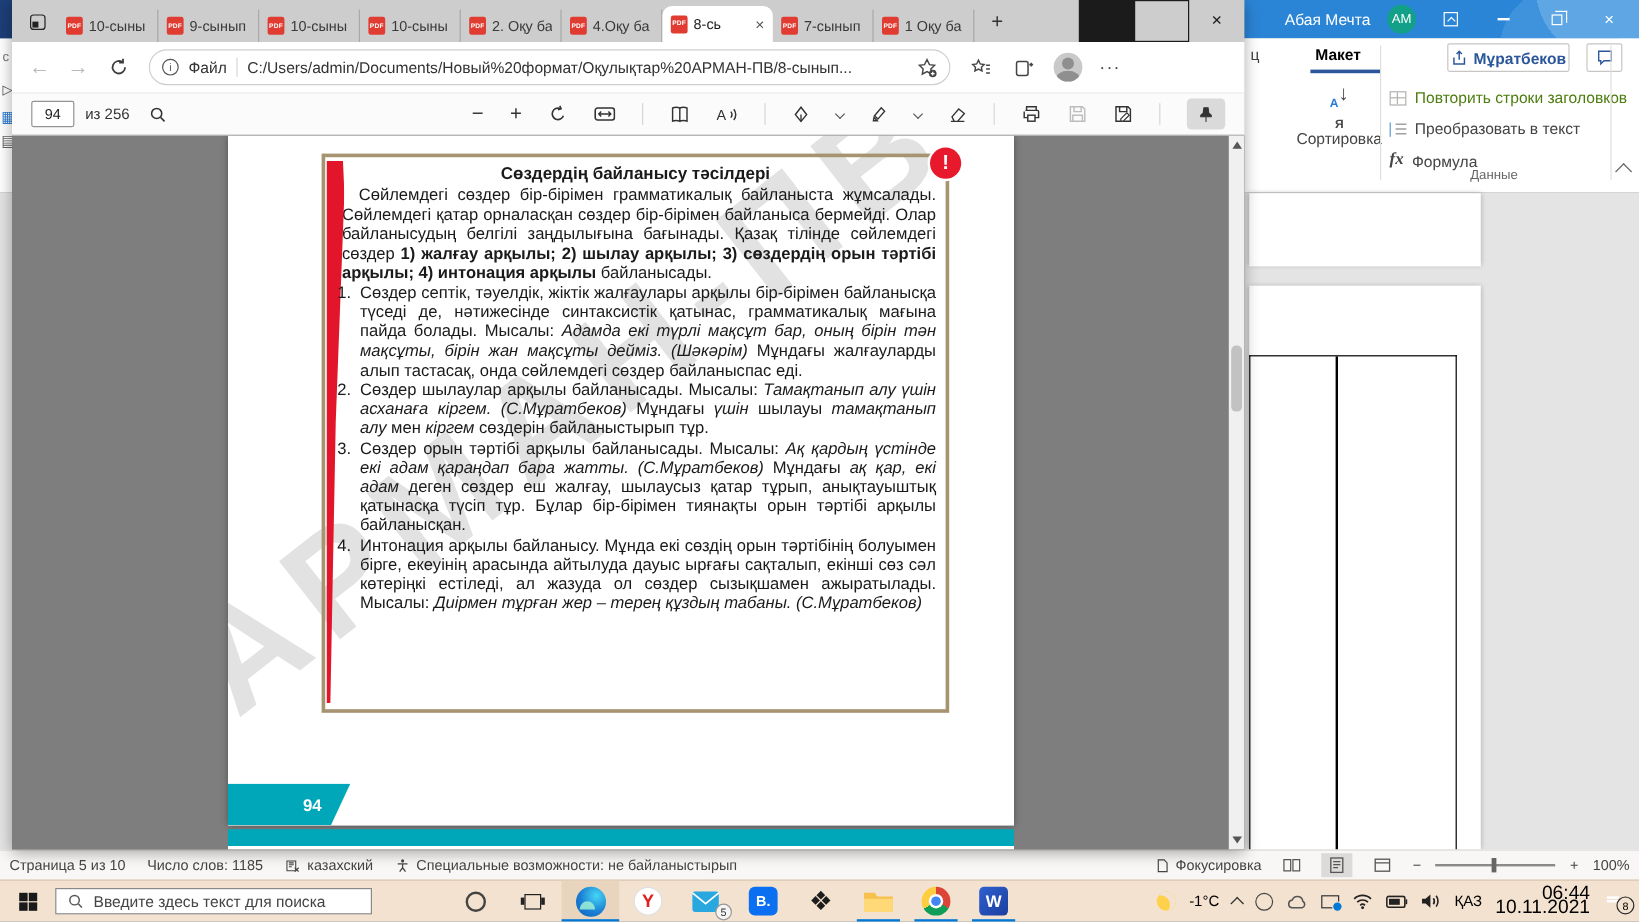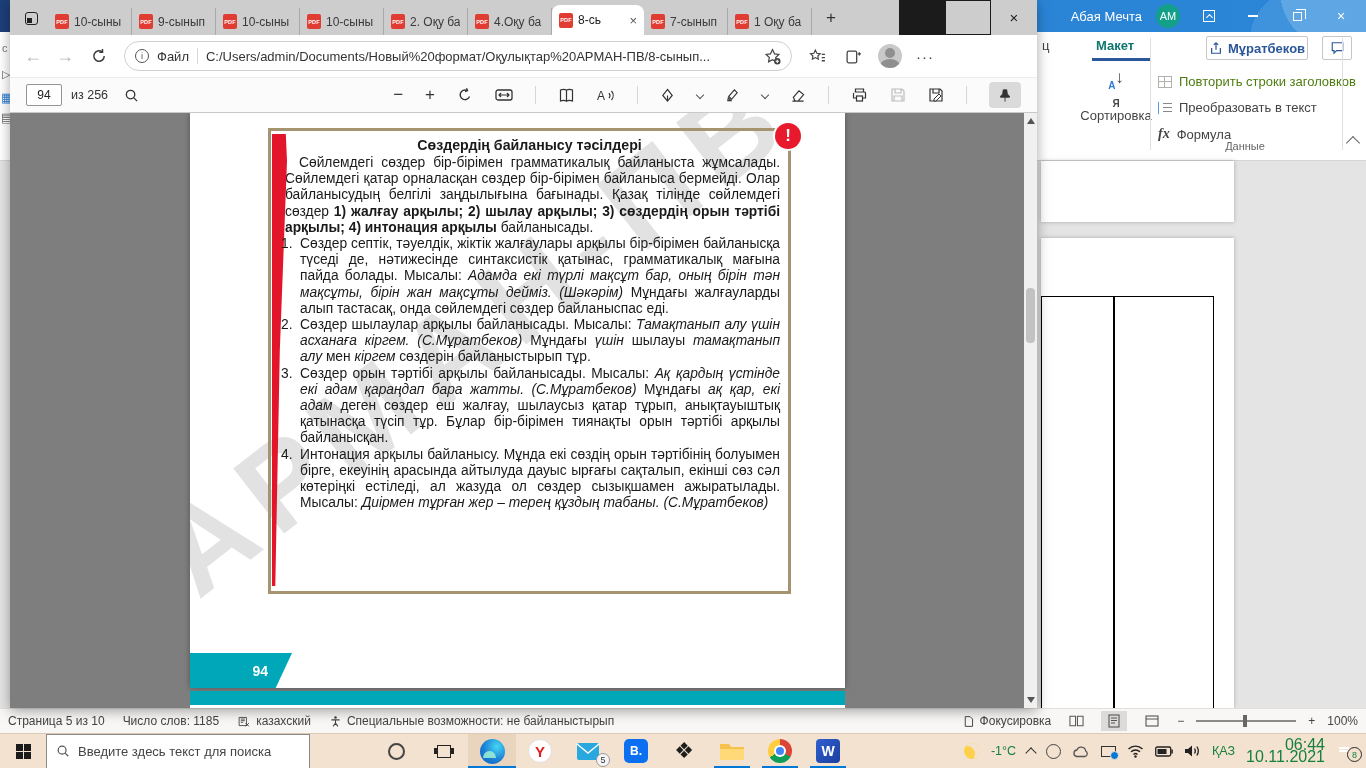--- a/index.html
+++ b/index.html
@@ -18,21 +18,21 @@
   .w-avatar{width:24px;height:24px;border-radius:50%;background:#12a089;color:#fff;font-size:11px;display:flex;align-items:center;justify-content:center}
   .w-ctl{width:30px;height:32px;display:flex;align-items:center;justify-content:center;font-size:14px;color:#fff}
   .ic-minw{width:10px;height:1.4px;background:#fff;display:inline-block}
   .ic-restore{width:9px;height:9px;border:1.2px solid #fff;position:relative;display:inline-block}
   .ic-restore::before{content:"";position:absolute;left:2px;top:-4px;width:9px;height:9px;border:1.2px solid #fff;border-left:none;border-bottom:none}
   .ic-ribopts{width:12px;height:12px;border:1.2px solid #fff;display:inline-block;position:relative}
   .ic-ribopts::after{content:"";position:absolute;left:3px;top:4px;width:4px;height:4px;border-left:1.2px solid #fff;border-top:1.2px solid #fff;transform:rotate(45deg)}
 
   .w-ribbon{position:absolute;left:0;top:32px;width:1366px;height:129px;background:#fff;border-bottom:1px solid #d6d4d2}
   .w-tab{position:absolute;top:6px;font-size:13px;color:#444}
-  .w-tab.active{color:#0f766e;font-weight:bold}
+  .w-tab.active{color:#000000;font-weight:bold}
   .w-tab-underline{position:absolute;left:1092px;top:26px;width:58px;height:3px;background:#2b579a}
   .w-share{position:absolute;left:1206px;top:4px;width:102px;height:24px;border:1px solid #c8c6c4;border-radius:2px;display:flex;align-items:center;justify-content:center;gap:5px;font-size:13px;font-weight:bold;color:#2b579a;background:#fff}
   .w-comment{position:absolute;left:1322px;top:4px;width:30px;height:24px;border:1px solid #c8c6c4;border-radius:2px;display:flex;align-items:center;justify-content:center;background:#fff}
   .w-sort{position:absolute;left:1096px;top:36px;width:40px;text-align:center}
   .w-sort .az{font-size:10px;line-height:10px;font-weight:bold}
   .w-sort .a{color:#2b7cd3}.w-sort .ya{color:#444}
   .w-sort .arr{font-size:17px;color:#444;vertical-align:6px}
   .w-sort-label{position:absolute;left:1056px;top:76px;width:120px;text-align:center;font-size:13px;color:#444}
   .w-btnrow{position:absolute;left:1158px;display:flex;align-items:center;gap:7px;font-size:13px;color:#444;white-space:nowrap}
   .w-btnrow.disabled{color:#4d7c0f}
@@ -118,38 +118,38 @@
 
   
   #taskbar{position:absolute;left:0;top:733px;width:1366px;height:35px;background:#f3e2cf;border-top:1px solid #dcc9b4;display:flex;align-items:center}
   .tb-slot{width:48px;height:35px;display:flex;align-items:center;justify-content:center;position:relative}
   .tb-slot.run::after{content:"";position:absolute;left:6px;bottom:0;width:36px;height:3px;background:#0078d7}
   .tb-slot.activeapp{background:#e9d5be}
   .tb-slot.activeapp::after{content:"";position:absolute;left:0;bottom:0;width:48px;height:3px;background:#0078d7}
   .startbtn{width:46px;height:35px;display:flex;align-items:center;justify-content:center}
   .winlogo{width:15px;height:15px;display:grid;grid-template-columns:7px 7px;grid-template-rows:7px 7px;gap:1px}
   .winlogo i{background:#1a1a1a}
-  .tsearch{width:264px;height:35px;background:#fff;border:1px solid #8a8a8a;display:flex;align-items:center;padding:0 9px;gap:8px}
+  .tsearch{width:264px;height:22px;background:#fff;border:1px solid #8a8a8a;display:flex;align-items:center;padding:0 9px;gap:8px}
   .tsearch input{border:none;outline:none;font-size:13px;width:210px;font-family:"Liberation Sans",sans-serif;background:transparent}
   .tsearch input::placeholder{color:#444}
   .cortana{width:17px;height:17px;border:2px solid #444;border-radius:50%}
   .taskview{width:14px;height:13px;border:1.5px solid #222;position:relative}
   .taskview::after{content:"";position:absolute;right:-4px;top:2px;width:3px;height:6px;background:#222}
   .taskview::before{content:"";position:absolute;left:-4px;top:2px;width:3px;height:6px;background:#222}
   .edge-ico{width:25px;height:25px;border-radius:50%;background:radial-gradient(circle at 68% 30%,#45d6f4,#1b7fd4 55%,#0a5fbb)}
   .edge-ico::before{content:"";display:block;width:13px;height:7px;margin:12px 0 0 3px;border-radius:50% 50% 0 0/100% 100% 0 0;background:#9ff0d4;opacity:.85}
   .ya-ico{width:24px;height:24px;border-radius:50%;background:#fff;border:1px solid #e0e0e0;color:#e02020;font-weight:bold;font-size:15px;display:flex;align-items:center;justify-content:center}
   .badge{position:absolute;right:2px;bottom:2px;min-width:14px;height:14px;border-radius:50%;background:#f5f5f5;border:1px solid #999;font-size:9px;color:#333;display:flex;align-items:center;justify-content:center}
   .vk-ico{width:24px;height:24px;border-radius:5px;background:#0a6ff0;color:#fff;font-size:12px;font-weight:bold;display:flex;align-items:center;justify-content:center}
   .db-ico{font-size:22px;color:#1d1d1b;line-height:22px}
   .word-ico{width:24px;height:24px;border-radius:4px;background:linear-gradient(135deg,#2f5fd0,#1b3f9e);color:#fff;font-weight:bold;font-size:14px;display:flex;align-items:center;justify-content:center}
   .chrome-ico{width:24px;height:24px;border-radius:50%;background:conic-gradient(#db4437 0 33%,#0f9d58 33% 66%,#ffcd40 66% 100%);position:relative}
   .chrome-ico::before{content:"";position:absolute;left:6px;top:6px;width:12px;height:12px;border-radius:50%;background:#fff}
   .chrome-ico::after{content:"";position:absolute;left:8px;top:8px;width:8px;height:8px;border-radius:50%;background:#4285f4}
-  .tray{margin-left:auto;display:flex;align-items:center;gap:11px;padding-right:10px;font-size:12.5px;color:#15803d}
+  .tray{margin-left:auto;display:flex;align-items:center;gap:11px;padding-right:10px;font-size:12.5px;color:#000000}
   .moon{width:16px;height:16px;border-radius:50%;background:#ffd04a;box-shadow:inset -5px 3px 0 #f3e2cf}
   .chev-up{width:8px;height:8px;border-left:1.6px solid #333;border-top:1.6px solid #333;transform:rotate(45deg);margin-top:4px}
   .clock{line-height:12px;font-size:16px;text-align:right}
   .notif{position:relative;width:20px;height:16px}
   .notif .bub{width:16px;height:14px;background:#2b2b2b;border-radius:2px 2px 2px 0;position:relative}
   .notif .bub::after{content:"";position:absolute;left:3px;top:4px;width:10px;height:1.6px;background:#fff;box-shadow:0 3px 0 #fff}
   .notif .nbadge{position:absolute;right:-6px;bottom:-3px;width:15px;height:15px;border-radius:50%;background:#f3e2cf;border:1.4px solid #2b2b2b;font-size:9px;display:flex;align-items:center;justify-content:center}
   .mon-ico{width:15px;height:11px;border:1.4px solid #333;position:relative}
   .mon-ico::after{content:"";position:absolute;right:-4px;bottom:-4px;width:7px;height:7px;border-radius:50%;background:#0078d7;border:1px solid #f3e2cf}
   .circ-ico{width:15px;height:15px;border:1.4px solid #444;border-radius:50%}

